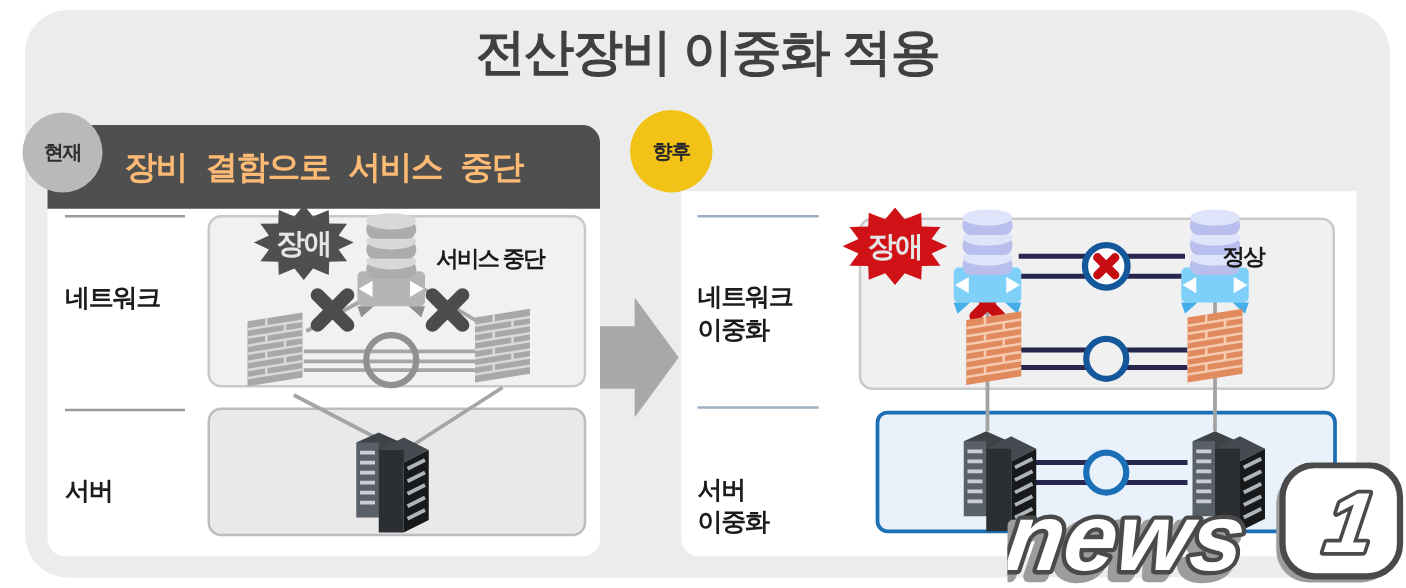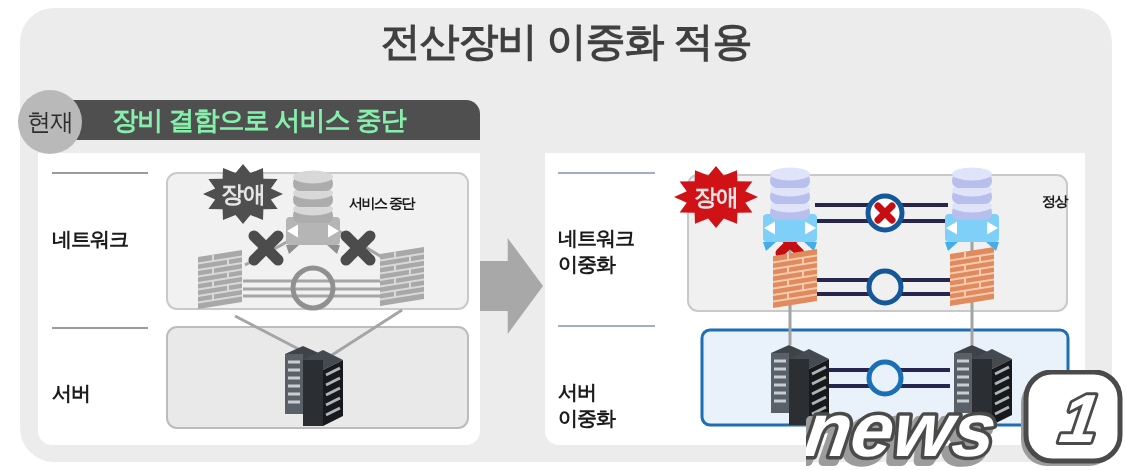--- a/index.html
+++ b/index.html
@@ -1,37 +1,37 @@
 <!DOCTYPE html>
 <html><head>
 <meta charset="utf-8">
 <style>
   html,body{margin:0;padding:0;background:#fff;}
   body{font-family:"Liberation Sans","DejaVu Sans",sans-serif;}
   .stage{position:relative;width:1125px;height:470px;background:#fff;overflow:hidden;}
   .backdrop{position:absolute;left:20px;top:8px;width:1092px;height:454px;background:#ececec;border-radius:34px;}
   .page-title{position:absolute;left:20px;top:14px;width:1092px;text-align:center;font-size:40px;font-weight:800;letter-spacing:-1px;color:#404040;}
-  .badge{position:absolute;border-radius:50%;display:flex;align-items:center;justify-content:center;font-weight:400;font-size:24px;z-index:6;letter-spacing:-1px;}
+  .badge{position:absolute;border-radius:50%;display:flex;align-items:center;justify-content:center;font-weight:700;font-size:16px;z-index:6;letter-spacing:-1px;}
   .badge.current{left:18px;top:90px;width:64px;height:64px;background:#b9b9b9;color:#2d2d2d;}
   .badge.future{left:504px;top:88px;width:66px;height:66px;background:#f2c216;color:#26262e;}
-  .panel-header{position:absolute;top:100px;height:40px;border-radius:14px 14px 0 0;color:#86efac;font-size:26px;font-weight:800;display:flex;align-items:center;justify-content:center;letter-spacing:-1px;z-index:3;}
+  .panel-header{position:absolute;top:100px;height:67px;border-radius:14px 14px 0 0;color:#fdba74;font-size:26px;font-weight:800;display:flex;align-items:center;justify-content:center;letter-spacing:-1px;z-index:3;font-family:Liberation Mono, monospace;}
   .panel-header.left{left:38px;width:442px;background:#4f4f4f;}
   .panel-header.right{left:545px;width:540px;background:#1a548f;}
   .panel-body{position:absolute;top:153px;height:292px;background:#fff;border-radius:0 0 14px 14px;z-index:2;}
   .panel-body.left{left:38px;width:442px;}
   .panel-body.right{left:545px;width:540px;}
   .panel-body svg{position:absolute;left:0;top:0;}
   .row-label{position:absolute;font-size:20px;font-weight:800;color:#1c1c1c;letter-spacing:-1px;line-height:1.3;z-index:4;margin-top:45px;}
   .burst{position:absolute;display:flex;align-items:center;justify-content:center;color:#e5e5e5;font-weight:800;font-size:23px;letter-spacing:-1px;z-index:5;
     clip-path:polygon(100% 50%,84.8% 59.3%,93.3% 75%,75.5% 75.5%,75% 93.3%,59.3% 84.8%,50% 100%,40.7% 84.8%,25% 93.3%,24.5% 75.5%,6.7% 75%,15.2% 59.3%,0% 50%,15.2% 40.7%,6.7% 25%,24.5% 24.5%,25% 6.7%,40.7% 15.2%,50% 0%,59.3% 15.2%,75% 6.7%,75.5% 24.5%,93.3% 25%,84.8% 40.7%);}
   .burst.gray{left:203px;top:164px;width:80px;height:60px;background:#4f4f4f;}
   .burst.red{left:674px;top:166px;width:84px;height:62px;background:#d01217;}
-  .caption{position:absolute;font-size:14px;font-weight:800;color:#1a1a1a;letter-spacing:-1.5px;z-index:4;}
+  .caption{position:absolute;font-size:18px;font-weight:800;color:#1a1a1a;letter-spacing:-1.5px;z-index:4;}
   .caption.down{left:349px;top:195px;}
-  .caption.ok{left:1042px;top:193px;}
+  .caption.ok{left:978px;top:193px;}
   .arrow{position:absolute;left:480px;top:238px;width:63px;height:96px;background:#a8a8a8;z-index:1;
     clip-path:polygon(0% 24%,44% 24%,44% 0%,100% 50%,44% 100%,44% 76%,0% 76%);}
   .watermark{position:absolute;left:806px;top:370px;z-index:50;}
 </style>
 </head>
 <body>
 
 <div class="stage">
 
   <svg width="0" height="0" style="position:absolute">
@@ -118,20 +118,21 @@
       <use href="#ico-server" transform="translate(243,191)"></use>
     </svg>
   </div>
   <div class="row-label" style="left:52px;top:181px;">네트워크</div>
   <div class="row-label" style="left:52px;top:335px;">서버</div>
   <div class="burst gray">장애</div>
   <div class="caption down">서비스 중단</div>
 
   <div class="arrow"></div>
 
+  <div class="badge future">향후</div>
 
   <div class="panel-body right">
     <svg width="540" height="292" viewBox="0 0 540 292">
       <rect x="143" y="22" width="379" height="136" rx="10" fill="#f0f0f0" stroke="#c9c9c9" stroke-width="2"></rect>
       <rect x="157" y="177" width="366" height="95" rx="8" fill="#e9f2fb" stroke="#1c6fb5" stroke-width="3"></rect>
       <line x1="13" y1="20" x2="110" y2="20" stroke="#9fb0c6" stroke-width="2"></line>
       <line x1="13" y1="173" x2="110" y2="173" stroke="#9fb0c6" stroke-width="2"></line>
       <g stroke="#a3a3a3" stroke-width="3" fill="none">
         <path d="M245,84 V192"></path>
           <path d="M427,84 V192"></path>

